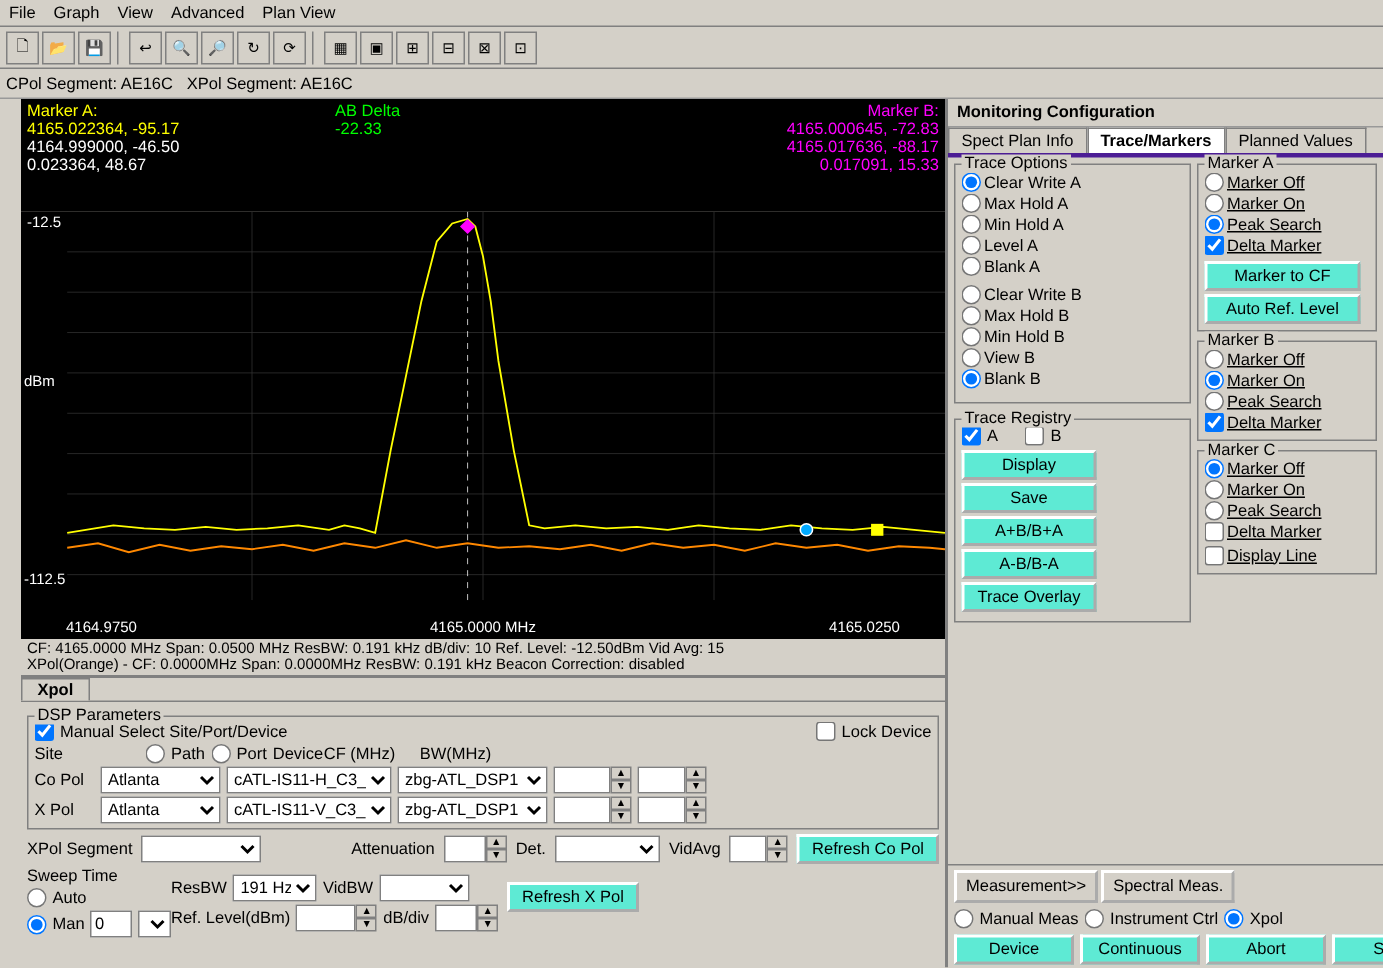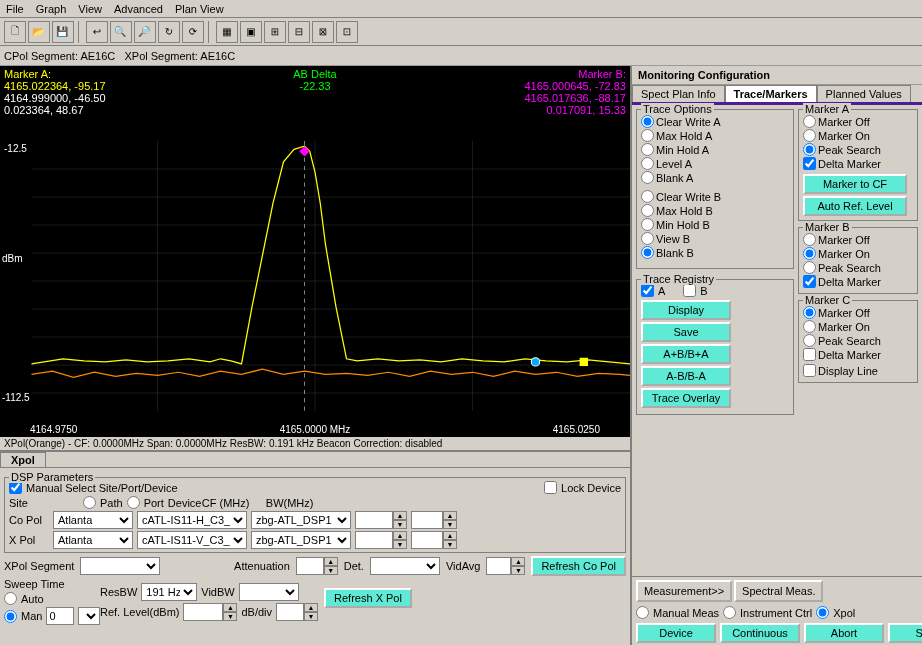--- a/index.html
+++ b/index.html
@@ -11,29 +11,29 @@
     
     
     .toolbar { background: #d4d0c8; height: 28px; display: flex; align-items: center; padding: 2px 4px; border-bottom: 1px solid #808080; gap: 2px; }
     .toolbar-btn { width: 22px; height: 22px; background: #d4d0c8; border: 1px solid #808080; display: flex; align-items: center; justify-content: center; cursor: pointer; font-size: 10px; }
     .toolbar-sep { width: 4px; height: 22px; border-left: 1px solid #808080; margin: 0 2px; }
     
     
     .seg-bar { background: #d4d0c8; height: 20px; display: flex; align-items: center; padding: 0 4px; font-size: 11px; border-bottom: 1px solid #999; }
     
     
-    .main-layout { display: flex; height: calc(645px - 18px - 28px - 20px); }
+    .main-layout { display: flex; height: calc(645px - 18px - 28px - 20px); margin-left: 14px; }
     
     
     .chart-panel { width: 630px; display: flex; flex-direction: column; }
     
     
     .marker-bar { background: #000; color: #fff; height: 75px; display: flex; }
     .marker-a-section { flex: 1; padding: 2px 4px; }
-    .marker-ab-section { flex: 1; padding: 2px 4px; text-align: center; color: #00ff00; }
+    .marker-ab-section { flex: 1; padding: 2px 4px; color: #00ff00; }
     .marker-b-section { flex: 1; padding: 2px 4px; text-align: right; color: #ff00ff; }
     .marker-label-a { color: #ffff00; font-size: 11px; }
     .marker-label-b { color: #ff00ff; font-size: 11px; }
     .marker-val { color: #ffff00; font-size: 11px; }
     .marker-val2 { color: #ffffff; font-size: 11px; }
     .marker-val-b { color: #ff00ff; font-size: 11px; }
     .marker-val2-b { color: #ff00ff; font-size: 11px; }
     
     
     .chart-area { background: #000; flex: 1; position: relative; overflow: hidden; }
@@ -74,21 +74,21 @@
     
     .radio-row { display: flex; align-items: center; gap: 2px; margin: 1px 0; }
     .radio-row label { font-size: 11px; }
     
     .registry-group { border: 1px solid #808080; padding: 4px; position: relative; margin-top: 10px; }
     .registry-title { position: absolute; top: -7px; left: 4px; background: #d4d0c8; padding: 0 2px; font-size: 11px; }
     
     .win-btn { background: #5eead4; border: 2px outset #fff; padding: 2px 8px; font-size: 11px; cursor: pointer; min-width: 80px; text-align: center; }
     
     
-    .marker-col { width: 120px; }
+    .marker-col { width: 120px; text-decoration: underline; }
     .marker-group { border: 1px solid #808080; padding: 4px; margin-bottom: 6px; position: relative; }
     .marker-group-title { position: absolute; top: -7px; left: 4px; background: #d4d0c8; padding: 0 2px; font-size: 11px; }
     
     
     .spinner-wrap { display: flex; }
     .spinner-wrap input { width: 40px; height: 18px; font-size: 11px; border: 1px solid #808080; padding: 0 2px; }
     .spinner-arrows { display: flex; flex-direction: column; }
     .spin-up, .spin-dn { width: 14px; height: 9px; font-size: 7px; display: flex; align-items: center; justify-content: center; background: #d4d0c8; border: 1px solid #808080; cursor: pointer; line-height: 1; }
     
     .dsp-group { border: 1px solid #808080; padding: 3px 4px; position: relative; margin-top: 6px; }
@@ -201,20 +201,21 @@
       </svg>
     </div>
 
     <div class="chart-x-labels">
       <span>4164.9750</span>
       <span>4165.0000 MHz</span>
       <span>4165.0250</span>
     </div>
 
     <div class="cf-bar">
+      <div>CF: 4165.0000 MHz  Span: 0.0500 MHz  ResBW: 0.191 kHz  dB/div: 10  Ref. Level: -12.50dBm  Vid Avg: 15</div>
       <div>XPol(Orange) - CF: 0.0000MHz  Span: 0.0000MHz  ResBW: 0.191 kHz  Beacon Correction: disabled</div>
     </div>
 
     <div class="xpol-panel">
       <div class="xpol-tabs">
         <div class="xpol-tab active">Xpol</div>
       </div>
       <div style="padding:3px 4px;">
 
         <div class="dsp-group">

